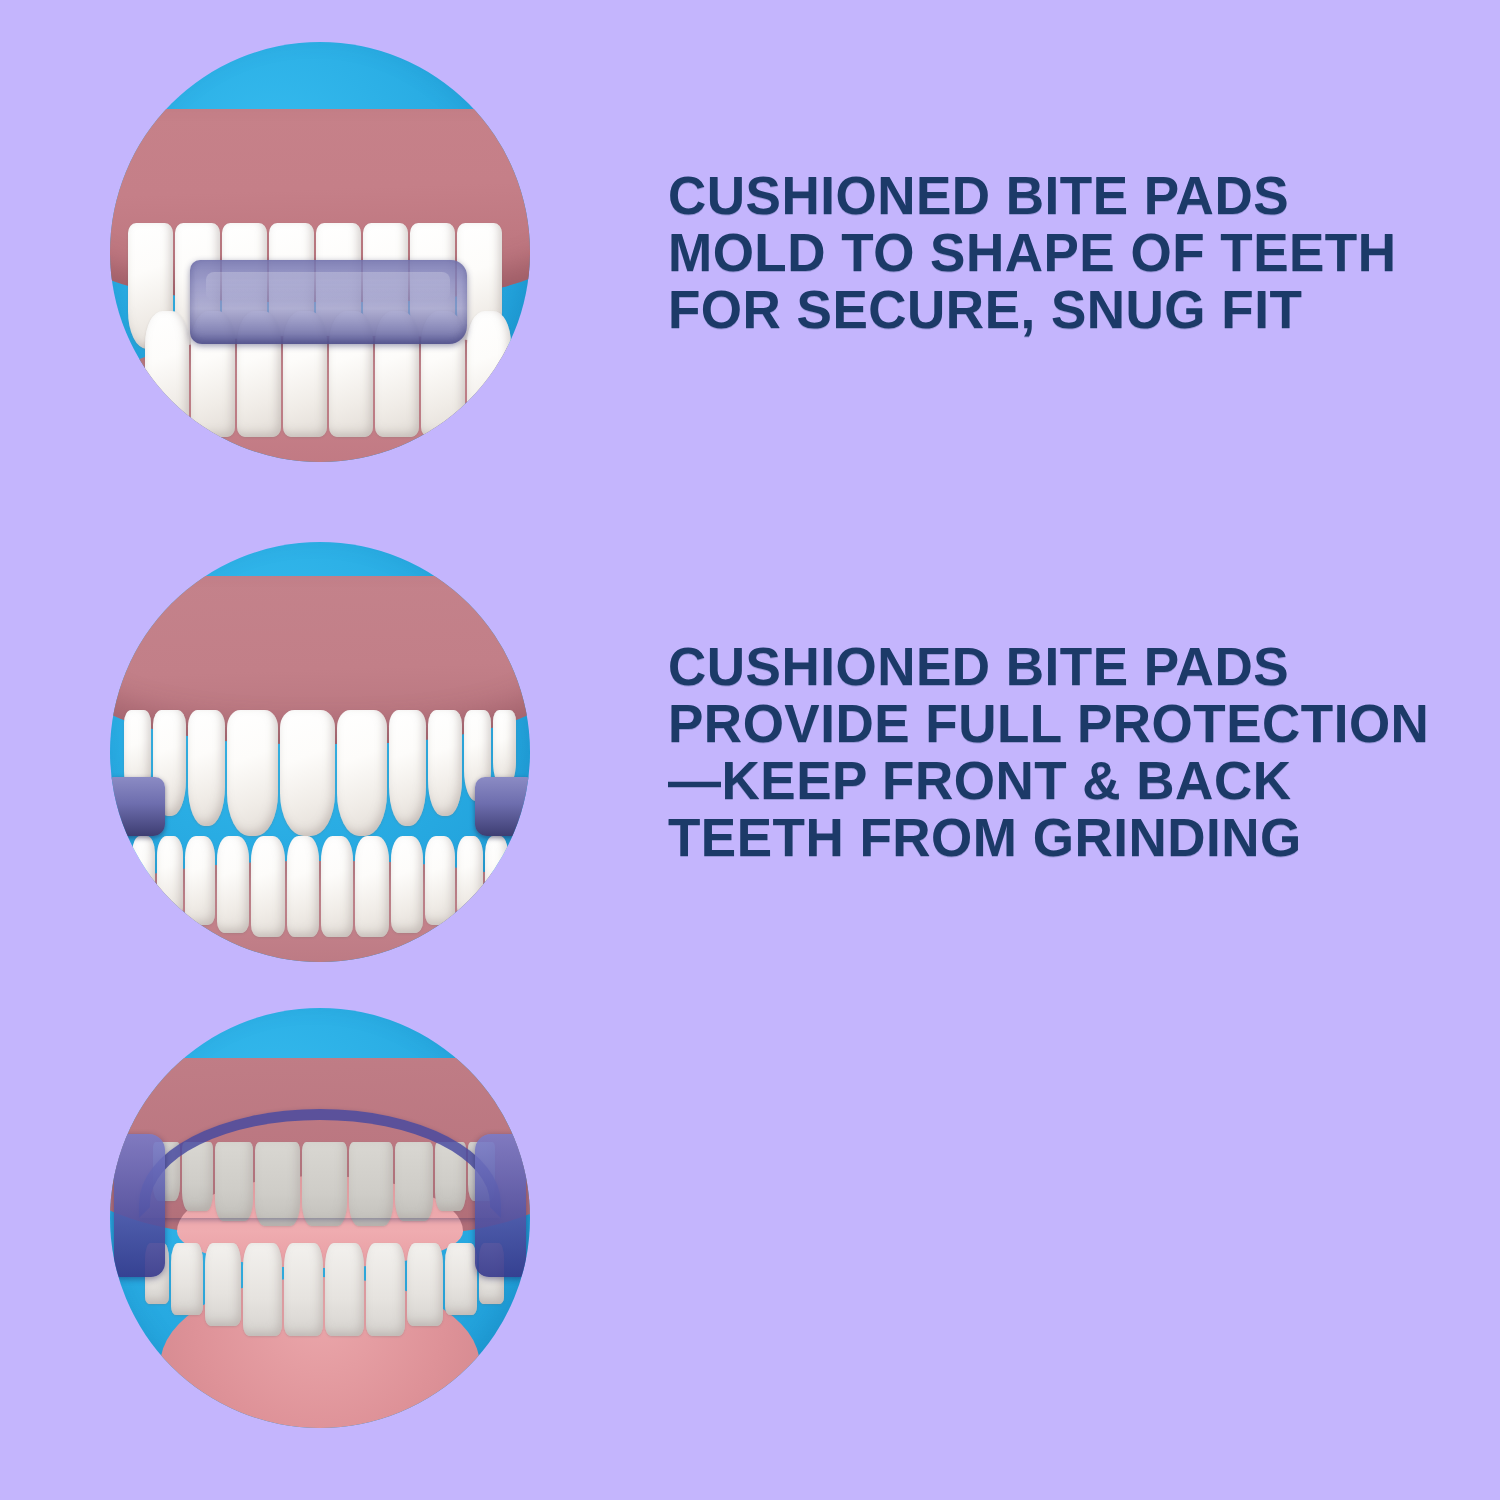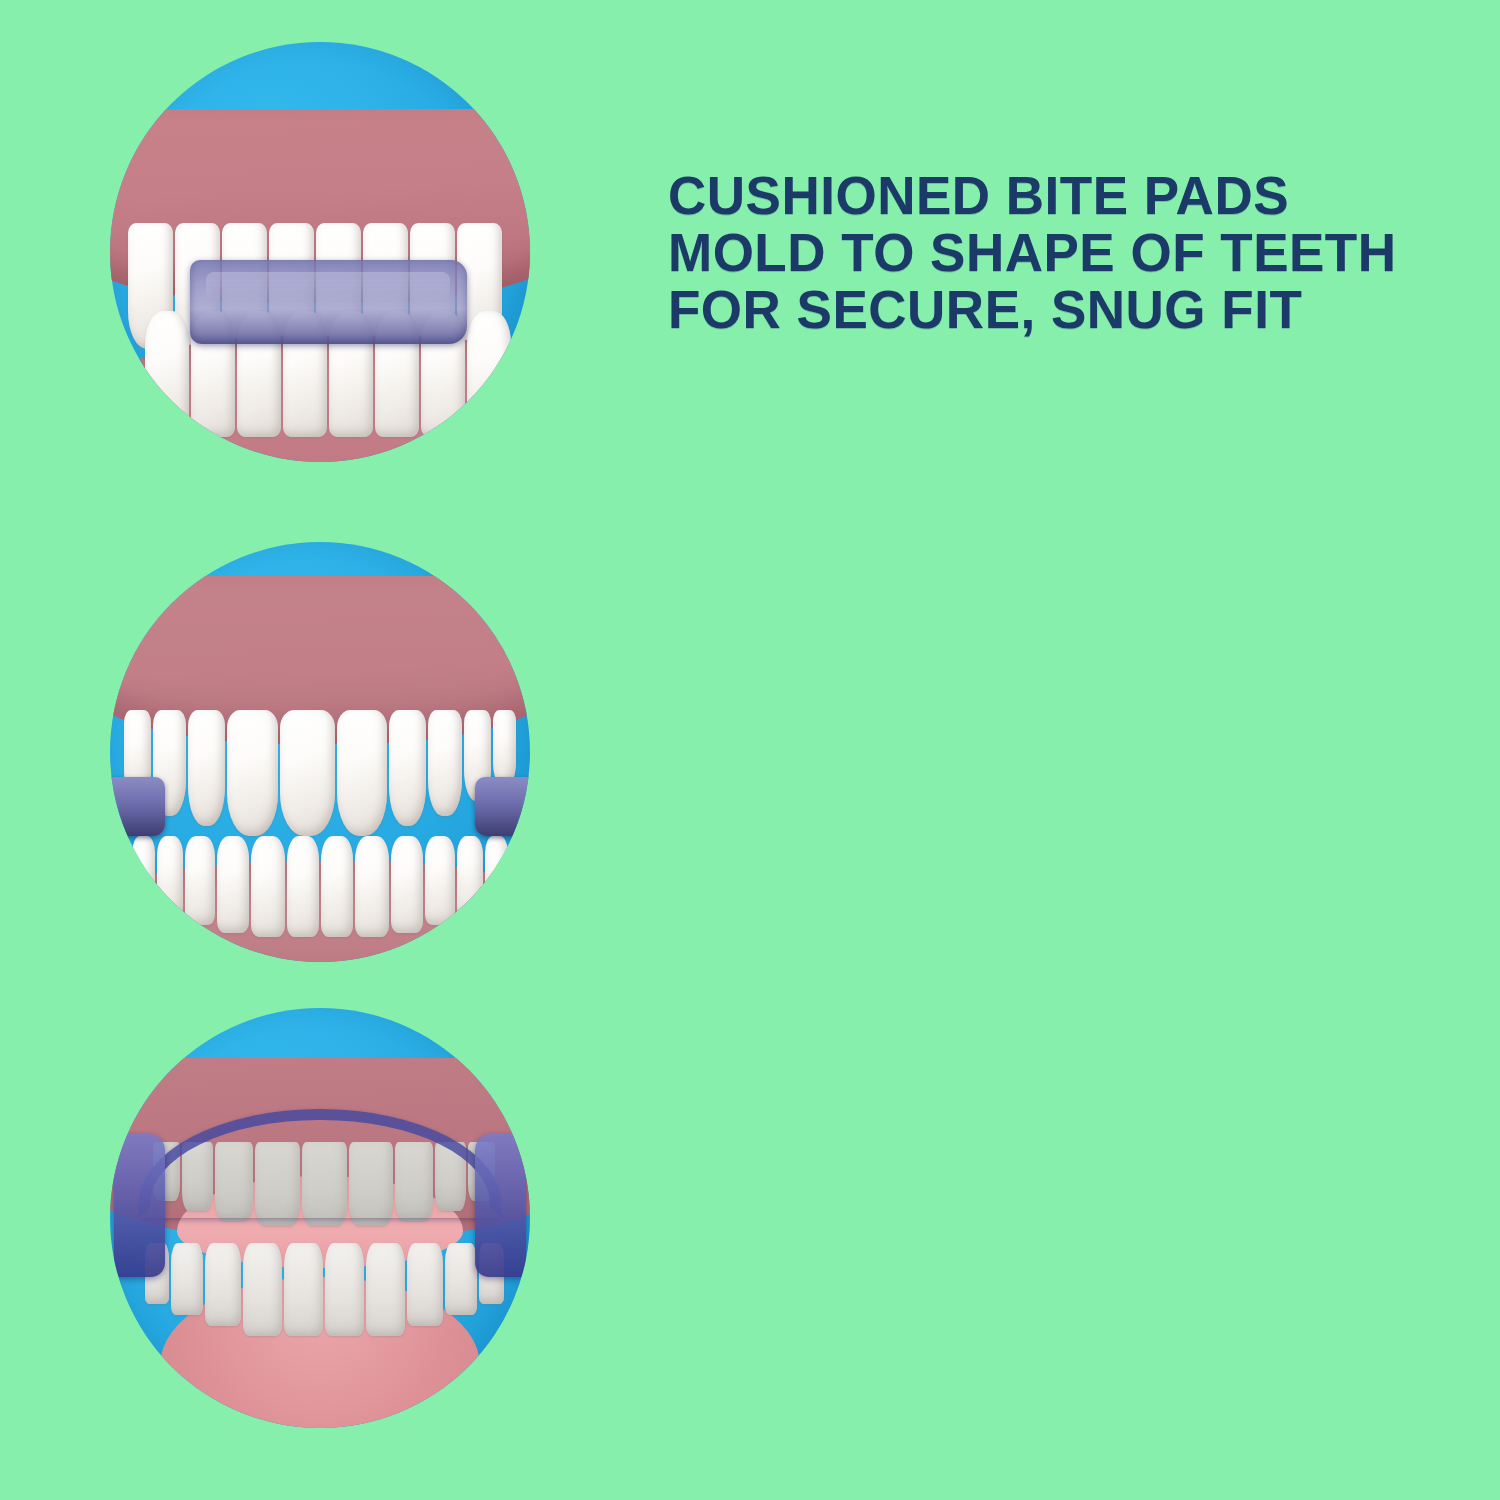--- a/index.html
+++ b/index.html
@@ -4,21 +4,21 @@
 <title>Mouthguard Feature Infographic</title>
 <style>
   html,body{margin:0;padding:0;}
   body{
     width:1500px;height:1500px;
     background:#ffffff;
     font-family:"Liberation Sans","DejaVu Sans",sans-serif;
     overflow:hidden;
     position:relative;
   }
-  .page{position:relative;width:1500px;height:1500px;background:#86efac;}
+  .page{position:relative;width:1500px;height:1500px;background:#c4b5fd;}
 
   
   .feature-row{
     position:absolute;
     left:0;width:1500px;
     display:flex;
     align-items:center;
   }
   .media-cell{
     position:relative;
@@ -254,20 +254,23 @@
             <div class="tooth" style="width:7%;height:80%"></div>
             <div class="tooth" style="width:6%;height:70%"></div>
           </div>
 
           <div class="pad-left"></div>
           <div class="pad-right"></div>
         </div>
       </div>
     </div>
 
+    <div class="text-cell">
+      <p class="headline">CUSHIONED BITE PADS PROVIDE FULL PROTECTION —KEEP FRONT &amp; BACK TEETH FROM GRINDING</p>
+    </div>
   </div>
 
   <div class="feature-row" style="top:1008px;height:420px;">
 
     <div class="media-cell">
       <div class="circle-illus">
         <div class="scene">
           <div class="gum gum-upper-3"></div>
           <div class="palate"></div>
 

